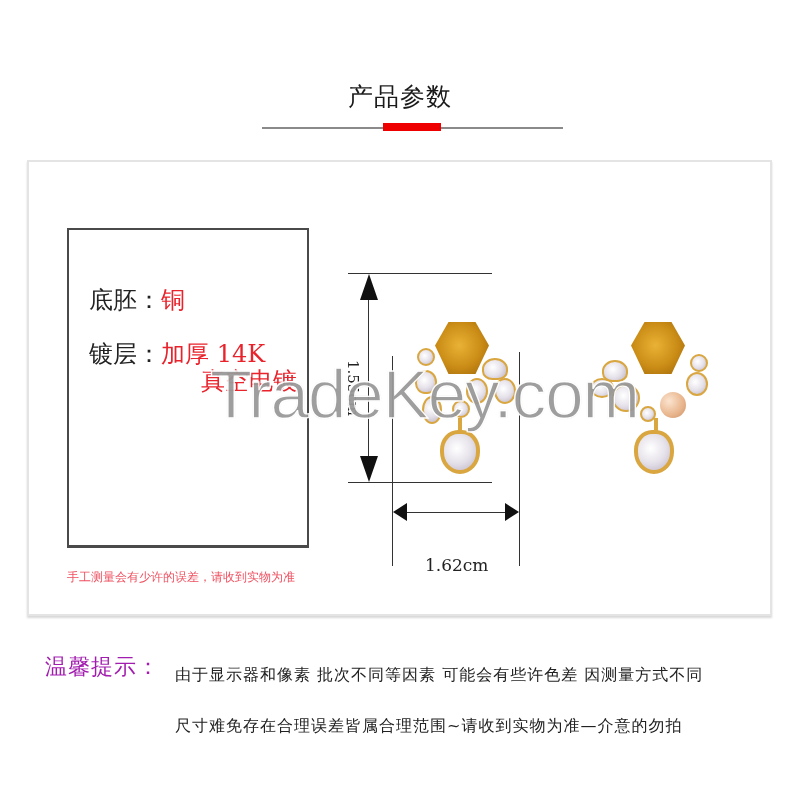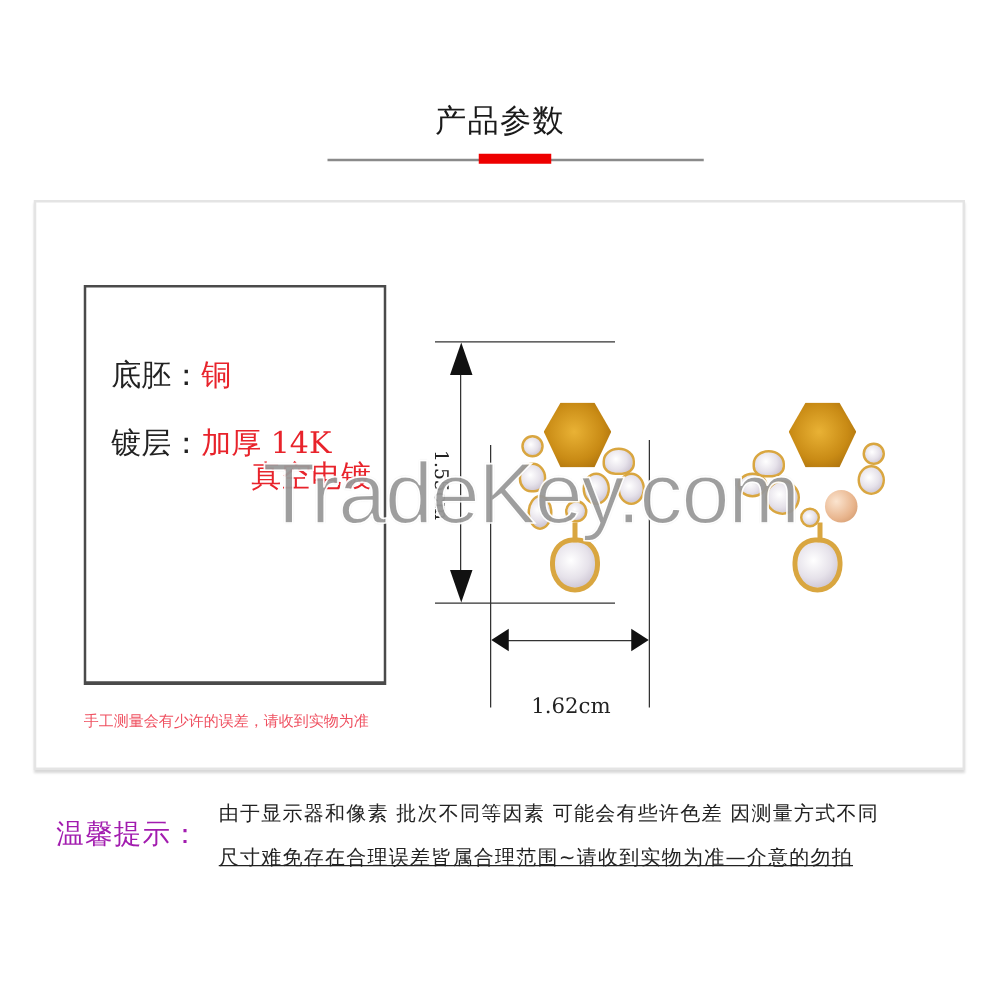--- a/index.html
+++ b/index.html
@@ -39,21 +39,21 @@
                border:2px solid #d9a640; box-sizing:border-box; }
   .pearl { background:radial-gradient(circle at 35% 35%, #fbe4cf 0%, #e8b48c 60%, #c98f62 100%); border-radius:50%; }
   .gold { background:#d9a640; }
 
   .watermark { left:210px; top:355px; font-size:69px; font-family:"Liberation Sans", sans-serif;
                color:transparent; -webkit-text-stroke:1.3px #ffffff; letter-spacing:-1px;
                text-shadow:0 0 1px #999; opacity:0.95; }
 
   
   .tip-label { left:45px; top:652px; font-size:22px; color:#a21caf; letter-spacing:1px; }
-  .tip-line { left:175px; font-size:16px; color:#222; letter-spacing:1px; white-space:nowrap; }
+  .tip-line { left:175px; font-size:16px; color:#222; letter-spacing:1px; white-space:nowrap;margin-top:24px; }
 </style>
 </head>
 <body>
 
 <div class="abs title">产品参数</div>
 <div class="abs title-line"></div>
 <div class="abs title-accent"></div>
 
 <div class="abs frame"></div>
 
@@ -109,13 +109,13 @@
   <div class="abs gem-clear" style="left:22px; top:66px; width:28px; height:28px; border-radius:50%;"></div>
   <div class="abs gem-clear" style="left:50px; top:88px; width:16px; height:16px; border-radius:50%;"></div>
   <div class="abs gold" style="left:64px; top:100px; width:4px; height:16px;"></div>
   <div class="abs gem-clear" style="left:44px; top:112px; width:40px; height:44px; border-radius:45% 45% 50% 50%; border-width:4px;"></div>
 </div>
 
 <div class="abs watermark">TradeKey.com</div>
 
 <div class="abs tip-label">温馨提示：</div>
 <div class="abs tip-line" style="top:641px;">由于显示器和像素 批次不同等因素 可能会有些许色差 因测量方式不同</div>
-<div class="abs tip-line" style="top:676px;text-decoration:underline;">尺寸难免存在合理误差皆属合理范围~请收到实物为准—介意的勿拍</div>
+<div class="abs tip-line" style="top:692px;">尺寸难免存在合理误差皆属合理范围~请收到实物为准—介意的勿拍</div>
 
 </body></html>

